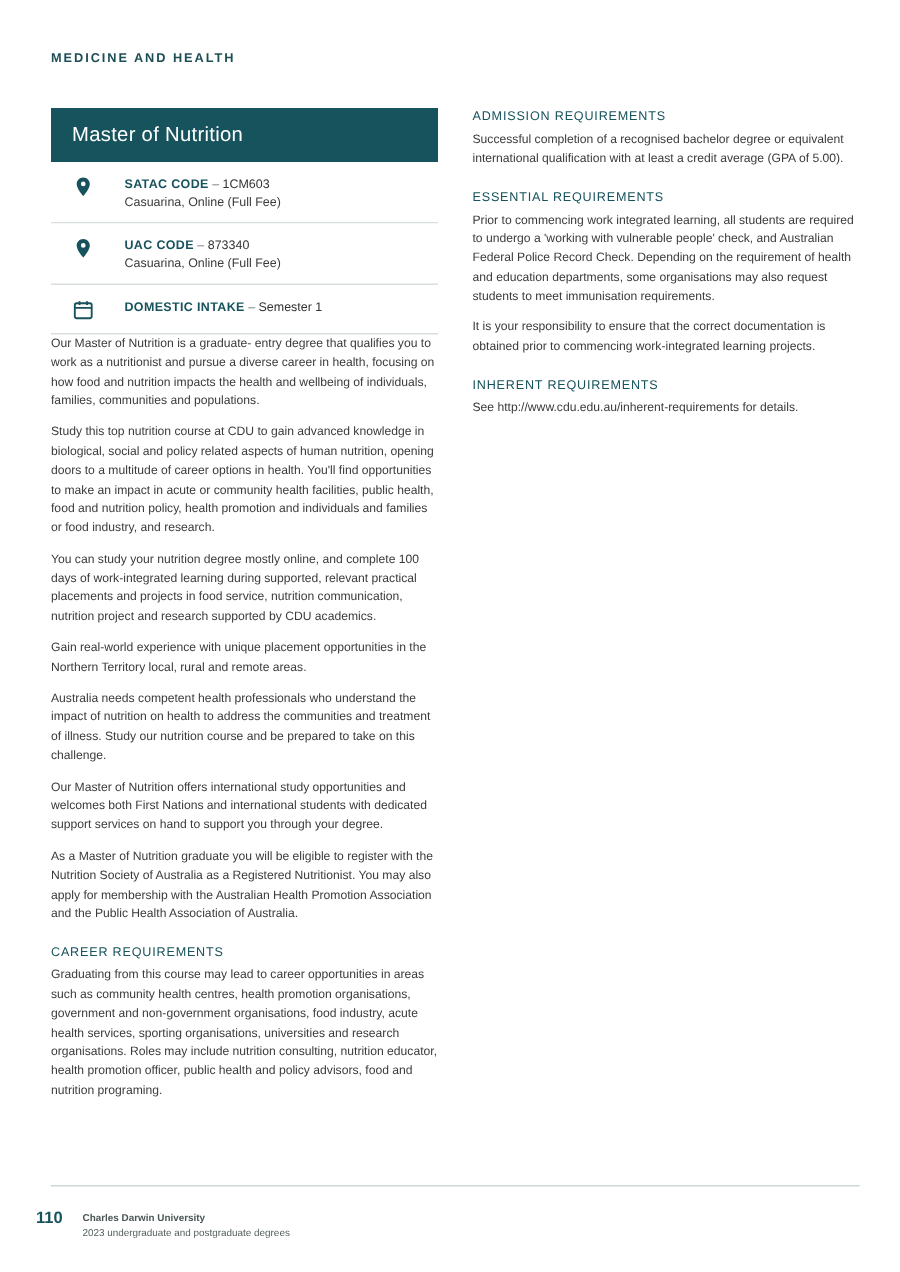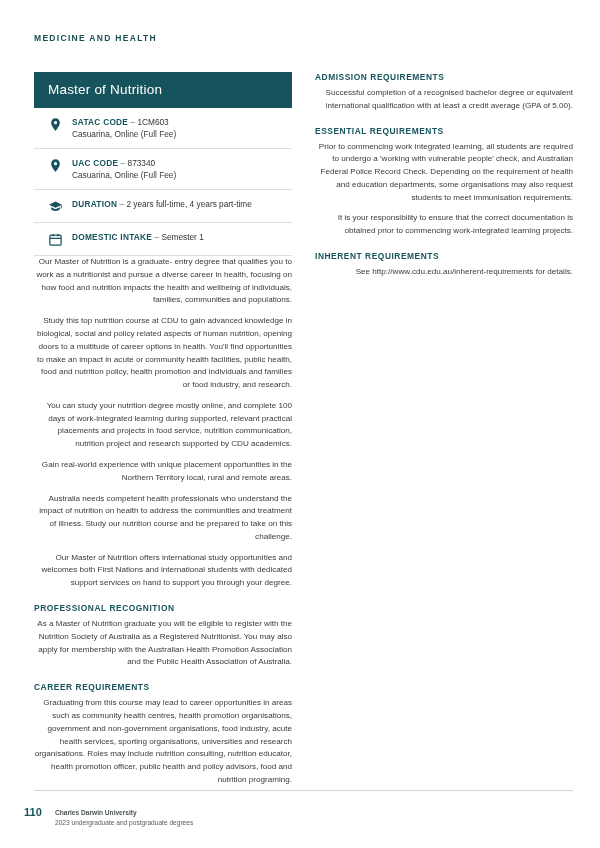--- a/index.html
+++ b/index.html
@@ -51,21 +51,21 @@
     font-weight: 400;
     letter-spacing: .2px;
     padding: 10px 24px 11px 14px;
   }
 
   
   .facts { border-top: none; }
   .fact-row {
     display: flex;
     align-items: flex-start;
-    gap: 9px;
+    gap: 20px;
     padding: 8px 12px 8px 14px;
     border-bottom: 1px solid #d9dede;
     background: #ffffff;
     min-height: 30px;
   }
   .fact-row:first-child { border-top: 0; }
   .fact-icon {
     width: 15px;
     height: 15px;
     flex: 0 0 15px;
@@ -85,32 +85,32 @@
   
   h2.sec {
     font-size: 11.5px;
     font-weight: 400;
     color: #17535c;
     margin: 16px 0 8px 0;
     letter-spacing: .2px;
   }
   h3.sub-h {
     font-size: 8.4px;
-    font-weight: 700;
+    font-weight: 400;
     color: #17535c;
     letter-spacing: .55px;
     margin: 13px 0 5px 0;
   }
   h3.sub-h.first { margin-top: 0; }
   p.body {
     font-size: 8.1px;
     line-height: 1.58;
     color: #3a3a3a;
     margin-bottom: 8px;
-    text-align: right;
+    text-align: left;
   }
   p.body:last-child { margin-bottom: 0; }
 
   
   .footer-rule {
     position: absolute;
     left: 34px;
     top: 790px;
     width: 539px;
     height: 1px;
@@ -169,32 +169,20 @@
             </svg>
         </span>
         <span class="fact-text">
           <span class="lbl">UAC CODE</span>
           <span class="dash">–</span>
           <span>873340</span>
           <span class="sub">Casuarina, Online (Full Fee)</span>
         </span>
       </div>
 
-      <div class="fact-row">
-        <span class="fact-icon">
-          <svg viewBox="0 0 24 24" fill="currentColor">
-              <path d="M12 4 1.5 9 12 14l8.5-4.05V15H22V9L12 4zM5 13.2V16c0 1.7 3.1 3 7 3s7-1.3 7-3v-2.8l-7 3.3-7-3.3z"></path>
-            </svg>
-        </span>
-        <span class="fact-text">
-          <span class="lbl">DURATION</span>
-          <span class="dash">–</span>
-          <span>2 years full-time, 4 years part-time</span>
-        </span>
-      </div>
 
       <div class="fact-row">
         <span class="fact-icon">
           <svg viewBox="0 0 24 24" fill="none" stroke="currentColor" stroke-width="2">
               <rect x="3" y="5" width="18" height="16" rx="2"></rect>
               <path d="M3 10h18M8 3v4M16 3v4"></path>
             </svg>
         </span>
         <span class="fact-text">
           <span class="lbl">DOMESTIC INTAKE</span>
@@ -205,21 +193,20 @@
 
     </div>
 
     <p class="body">Our Master of Nutrition is a graduate- entry degree that qualifies you to work as a nutritionist and pursue a diverse career in health, focusing on how food and nutrition impacts the health and wellbeing of individuals, families, communities and populations.</p>
     <p class="body">Study this top nutrition course at CDU to gain advanced knowledge in biological, social and policy related aspects of human nutrition, opening doors to a multitude of career options in health. You'll find opportunities to make an impact in acute or community health facilities, public health, food and nutrition policy, health promotion and individuals and families or food industry, and research.</p>
     <p class="body">You can study your nutrition degree mostly online, and complete 100 days of work-integrated learning during supported, relevant practical placements and projects in food service, nutrition communication, nutrition project and research supported by CDU academics.</p>
     <p class="body">Gain real-world experience with unique placement opportunities in the Northern Territory local, rural and remote areas.</p>
     <p class="body">Australia needs competent health professionals who understand the impact of nutrition on health to address the communities and treatment of illness. Study our nutrition course and be prepared to take on this challenge.</p>
     <p class="body">Our Master of Nutrition offers international study opportunities and welcomes both First Nations and international students with dedicated support services on hand to support you through your degree.</p>
 
-    <h3 class="sub-h">PROFESSIONAL RECOGNITION</h3>
     <p class="body">As a Master of Nutrition graduate you will be eligible to register with the Nutrition Society of Australia as a Registered Nutritionist. You may also apply for membership with the Australian Health Promotion Association and the Public Health Association of Australia.</p>
 
     <h3 class="sub-h">CAREER REQUIREMENTS</h3>
     <p class="body">Graduating from this course may lead to career opportunities in areas such as community health centres, health promotion organisations, government and non-government organisations, food industry, acute health services, sporting organisations, universities and research organisations. Roles may include nutrition consulting, nutrition educator, health promotion officer, public health and policy advisors, food and nutrition programing.</p>
 
   </div>
 
   <div class="col-right">
 
     <h3 class="sub-h first">ADMISSION REQUIREMENTS</h3>

